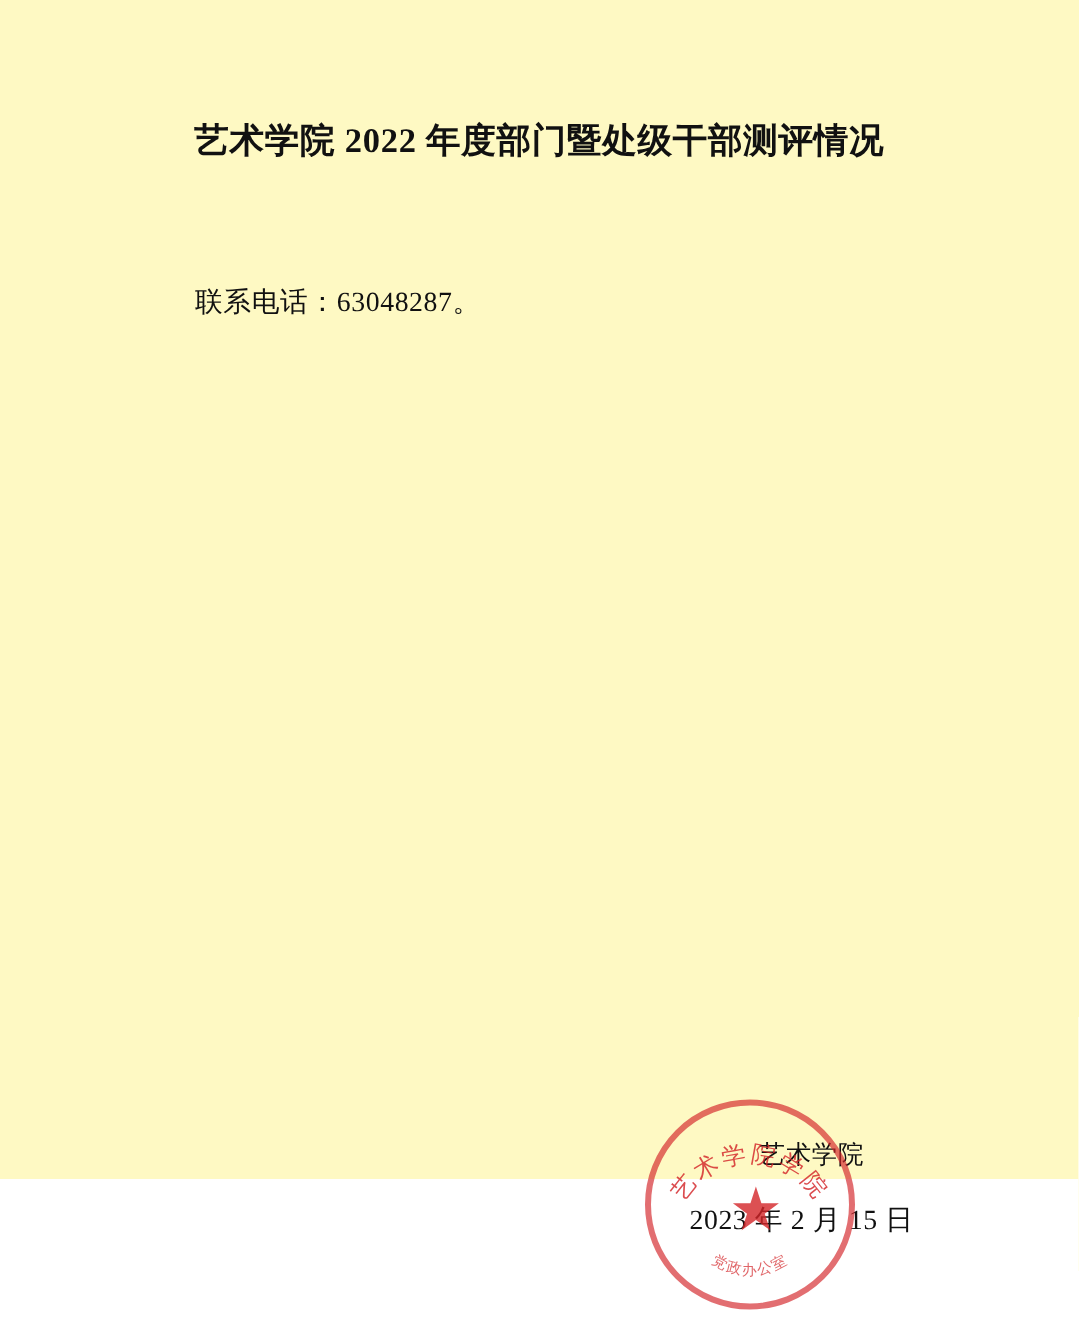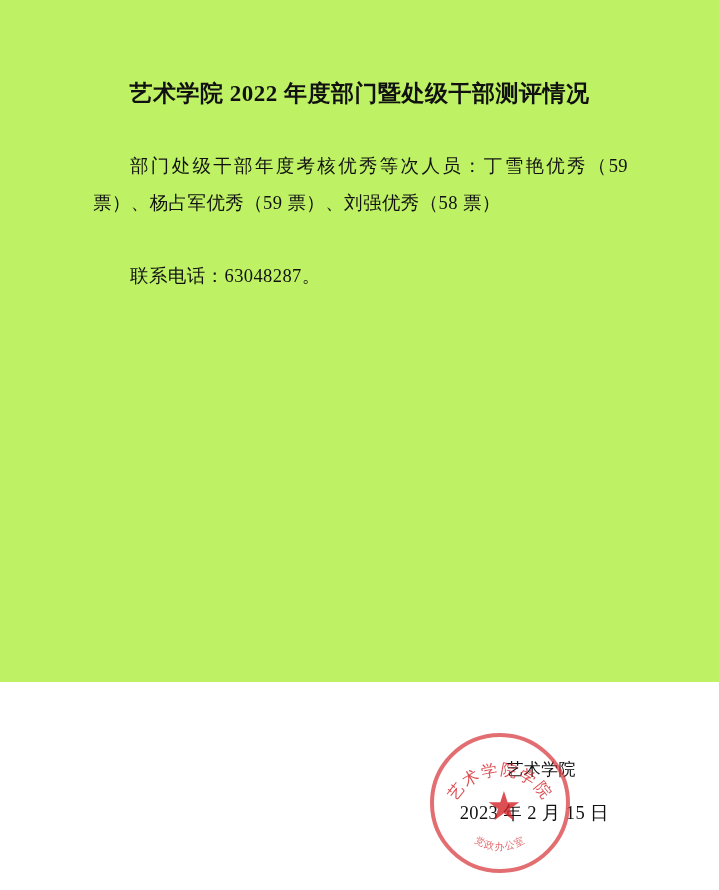--- a/index.html
+++ b/index.html
@@ -12,22 +12,22 @@
     height: 890px;
     position: relative;
     font-family: "Liberation Serif", "DejaVu Serif", serif;
     color: #111111;
     overflow: hidden;
   }
   .page {
     position: absolute;
     left: 0; top: 0;
     width: 719px;
-    height: 682px;
-    background: #bef264;
+    height: 786px;
+    background: #fef9c3;
   }
   .doc-title {
     position: absolute;
     left: 0;
     top: 78px;
     width: 719px;
     text-align: center;
     font-size: 23px;
     font-weight: bold;
     letter-spacing: 0.5px;
@@ -123,21 +123,20 @@
   }
 </style>
 </head>
 <body>
 
 <div class="page">
 
   <div class="doc-title">艺术学院 2022 年度部门暨处级干部测评情况</div>
 
   <div class="body-block">
-    <p class="para">部门处级干部年度考核优秀等次人员：丁雪艳优秀（59 票）、杨占军优秀（59 票）、刘强优秀（58 票）</p>
     <div class="spacer-md"></div>
     <p class="para">联系电话：63048287。</p>
   </div>
 
   <div class="sign-block">
     <div class="sign-org">艺术学院</div>
     <div class="sign-date">2023 年 2 月 15 日</div>
   </div>
 
   <div class="seal">

